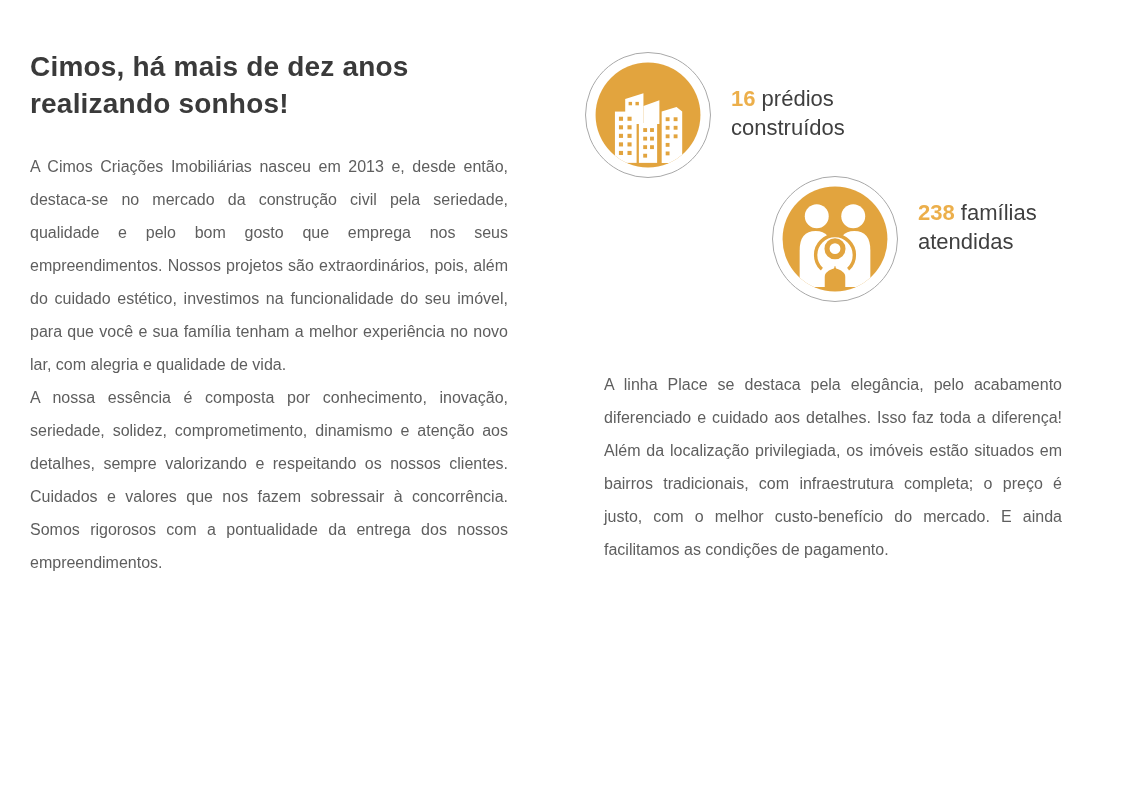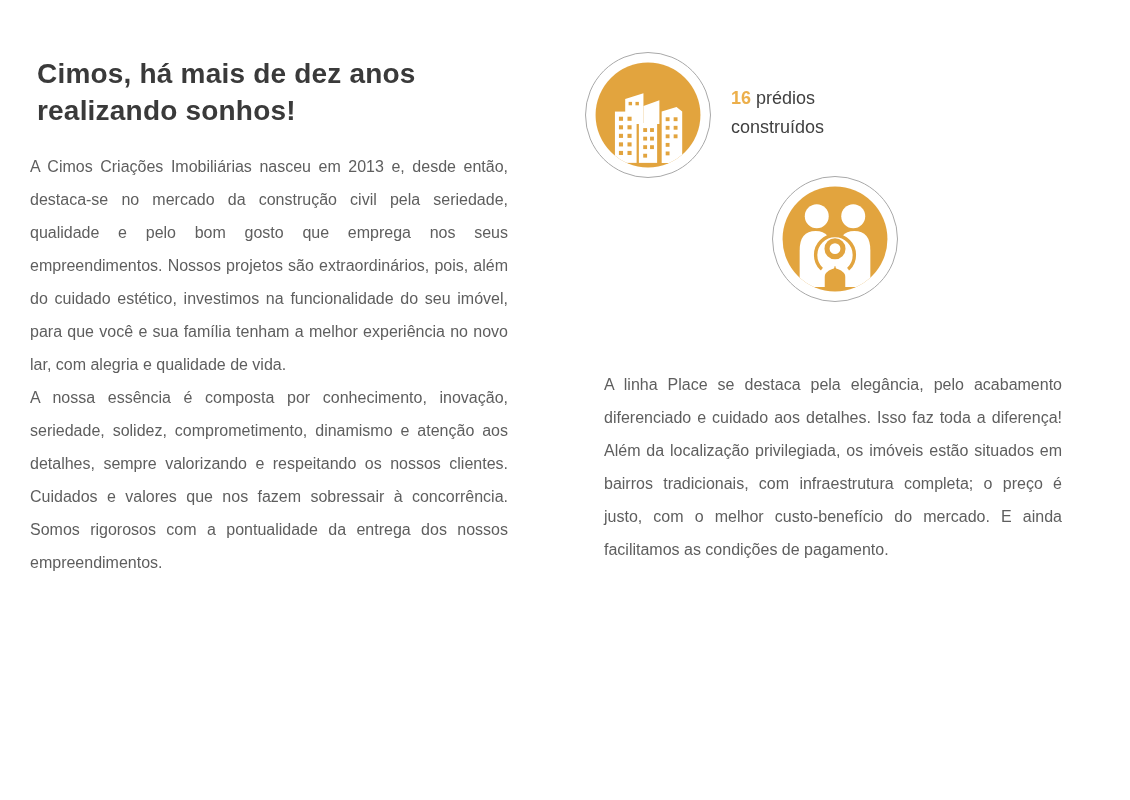--- a/index.html
+++ b/index.html
@@ -14,21 +14,21 @@
   html,body{margin:0;padding:0;}
   .page{
     position:relative;
     width:1130px;height:800px;
     background:var(--page-bg);
     font-family:"Liberation Sans", sans-serif;
     overflow:hidden;
   }
   .heading{
     position:absolute;left:30px;top:48px;width:470px;
-    margin:7px;
+    margin:0;
     font-size:28px;font-weight:700;line-height:37px;
     letter-spacing:.2px;
     color:var(--heading-text);
   }
   .col{
     position:absolute;
     color:var(--body-text);
     font-size:16px;line-height:33px;
     text-align:justify;
   }
@@ -49,21 +49,21 @@
     border:1px solid var(--icon-ring);
     border-radius:50%;
     background:#fff;
     padding:5px;
     flex:0 0 auto;
   }
   .icon-ring svg{width:100%;height:100%;display:block;}
   .gold-fill{fill:var(--accent-gold);}
   .stat-text{
     width:175px;
-    font-size:18px;line-height:29px;
+    font-size:22px;line-height:29px;
     color:var(--stat-label);
     font-weight:500;
   }
   .stat-1 .stat-text{margin-top:32px;}
   .stat-2 .stat-text{margin-top:22px;}
   .stat-num{
     color:var(--stat-number);
     font-weight:700;
   }
 </style>
@@ -145,19 +145,23 @@
           <path d="M19,92 L19,60 Q19,43 33,43 Q47,43 47,60 L47,92 Z" fill="#fff"></path>
           <path d="M53,92 L53,60 Q53,43 67,43 Q81,43 81,60 L81,92 Z" fill="#fff"></path>
           <circle cx="50" cy="64" r="17" fill="#fff" stroke="var(--accent-gold)" stroke-width="3"></circle>
           <circle cx="50" cy="58.5" r="7" fill="none" stroke="var(--accent-gold)" stroke-width="4.5"></circle>
           <path d="M41,92 L41,78 Q50,70 59,78 L59,92 Z" class="gold-fill"></path>
           <path d="M37,86 Q39,76 47,74" stroke="#fff" stroke-width="5" fill="none" stroke-linecap="round"></path>
           <path d="M63,86 Q61,76 53,74" stroke="#fff" stroke-width="5" fill="none" stroke-linecap="round"></path>
         </g>
       </svg>
     </div>
+    <div class="stat-text">
+      <span class="stat-num">238</span>
+      <span>famílias atendidas</span>
+    </div>
   </div>
 
   <div class="col col-right">
     <p>A linha Place se destaca pela elegância, pelo acabamento diferenciado e cuidado aos detalhes. Isso faz toda a diferença! Além da localização privilegiada, os imóveis estão situados em bairros tradicionais, com infraestrutura completa; o preço é justo, com o melhor custo-benefício do mercado. E ainda facilitamos as condições de pagamento.</p>
   </div>
 
 </div>
 
 </body></html>

